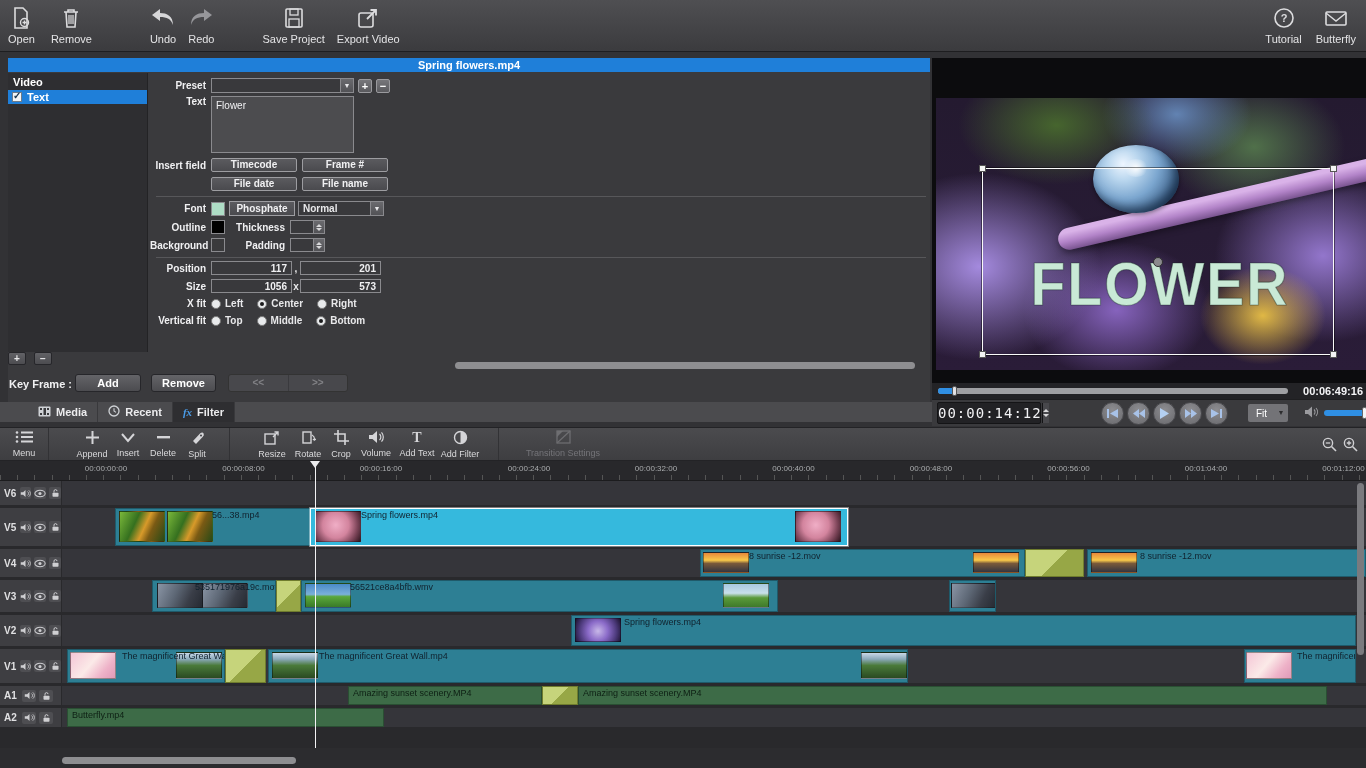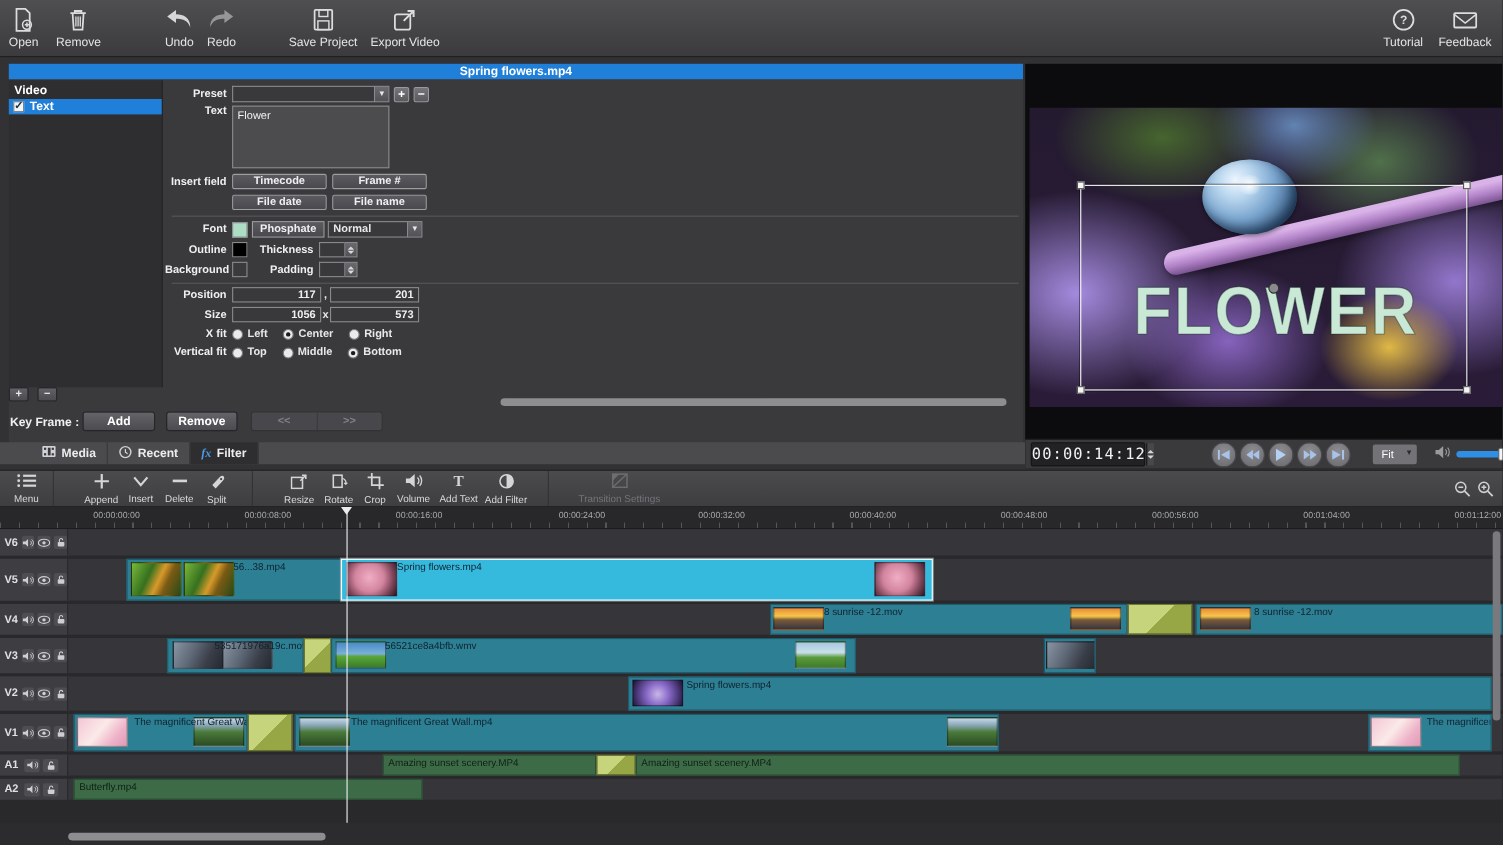--- a/index.html
+++ b/index.html
@@ -253,21 +253,21 @@
         </span>
       <span>Tutorial</span>
     </div>
     <div class="tb-item" style="margin:0 10px 0 14px">
       <span>
           <svg width="26" height="24" viewBox="0 0 26 24">
             <rect x="3" y="6" width="20" height="13" rx="1" fill="none" stroke="#dcdcde" stroke-width="1.6"></rect>
             <path d="M3 7l10 8 10-8" fill="none" stroke="#dcdcde" stroke-width="1.4"></path>
           </svg>
         </span>
-      <span>Feedback</span>
+      <span>Butterfly</span>
     </div>
   </div>
 
   <div class="left-pane">
     <div class="title-bar">Spring flowers.mp4</div>
 
     <div class="layers">
       <div class="layers-header">Video</div>
       <div class="layer-row">
         <span class="cbx"></span>
@@ -438,20 +438,27 @@
       <div class="droplet"></div>
       <div class="overlay-text" style="color: rgb(201, 233, 214);">FLOWER</div>
       <div class="sel-rect">
         <span class="handle" style="left:-4px;top:-4px"></span>
         <span class="handle" style="right:-4px;top:-4px"></span>
         <span class="handle" style="left:-4px;bottom:-4px"></span>
         <span class="handle" style="right:-4px;bottom:-4px"></span>
         <span class="center-dot"></span>
       </div>
     </div>
+    <div class="seek-row">
+      <div class="seek-track">
+        <div class="seek-progress"></div>
+        <div class="seek-handle"></div>
+      </div>
+      <span class="duration">00:06:49:16</span>
+    </div>
     <div class="transport">
       <div class="tc-box">
         <span class="tc-digits">00:00:14:12</span>
         <span class="tc-spin">
             <span class="tri-u"></span>
             <span class="tri-d"></span>
           </span>
       </div>
       <div class="pbtns">
         <span class="pbtn-c">

